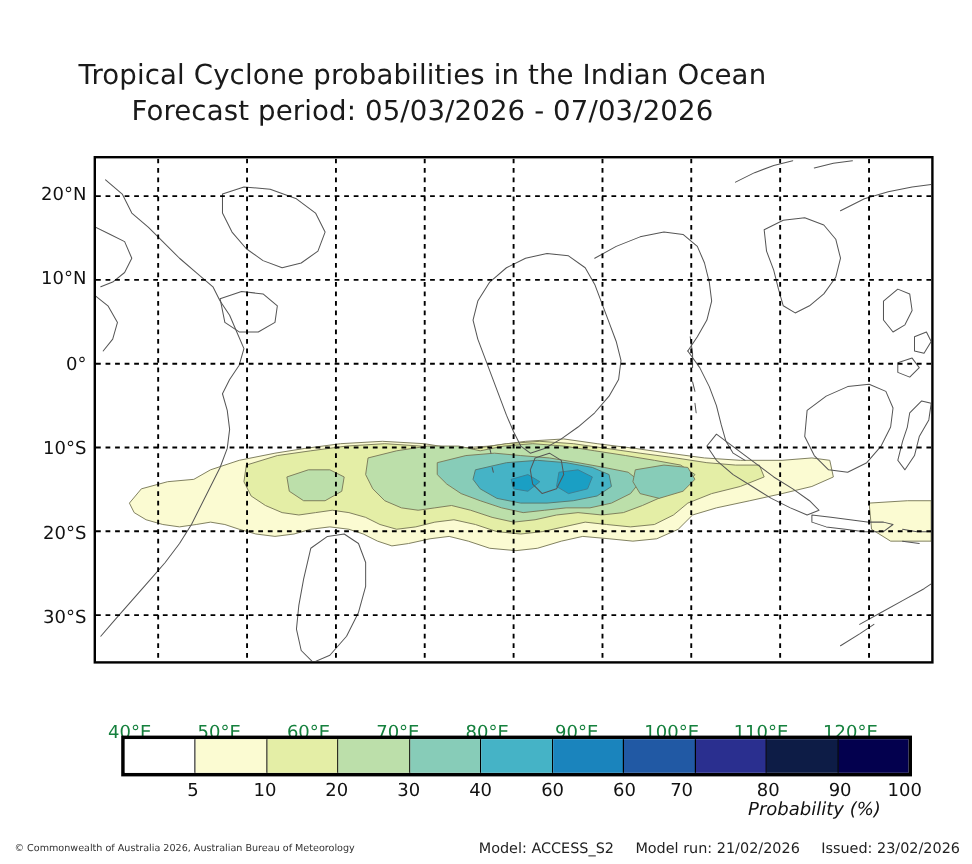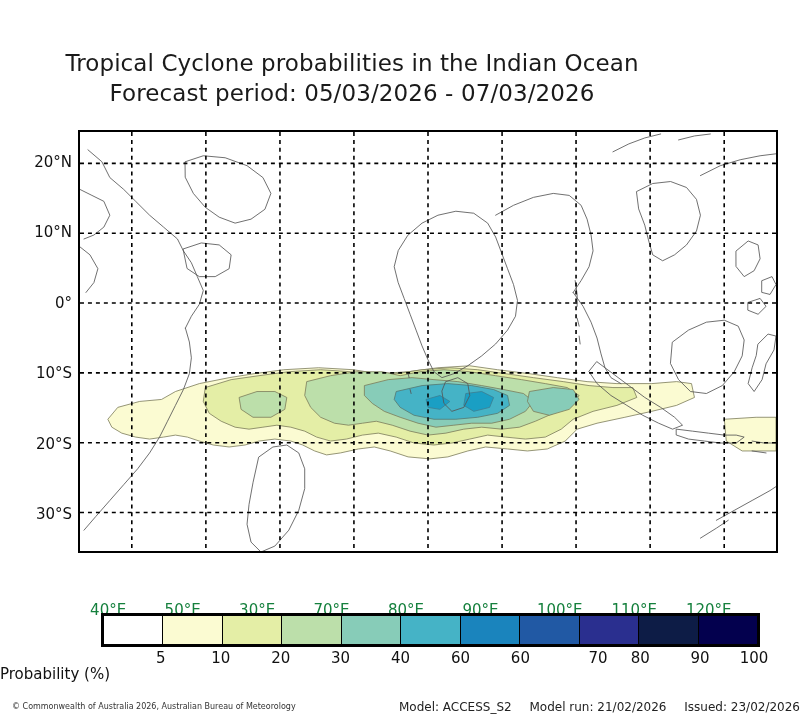--- a/index.html
+++ b/index.html
@@ -25,22 +25,22 @@
   #xlabels{position:absolute;left:78px;top:561px;width:700px;height:22px;}
 
   
   #cbar-wrap{position:absolute;left:101px;top:613px;width:659px;height:34px;
              border:3px solid #000;box-sizing:border-box;display:flex;}
   .cbar-seg{flex:1 1 0;height:100%;border-right:1px solid #000;box-sizing:border-box;}
   .cbar-seg:last-child{border-right:none;}
   #cbar-ticks{position:absolute;left:101px;top:649px;width:659px;height:20px;}
   .cbtick{position:absolute;top:0;width:60px;margin-left:-30px;text-align:center;
           font-size:15px;color:#111;}
-  #cbar-title{position:absolute;left:0;top:665px;width:734px;text-align:left;
-              font-size:15px;color:#111;}
+  #cbar-title{position:absolute;left:0;top:665px;width:734px;text-align:right;
+              font-size:15px;color:#111;font-style:italic;}
 
   
   #footer-left{position:absolute;left:12px;top:702px;font-size:8px;color:#333;text-align:right;}
   #footer-right{position:absolute;right:10px;top:700px;font-size:12px;color:#222;
                 white-space:nowrap;}
   #footer-right span{margin-left:14px;}
   #footer-right span:first-child{margin-left:0;}
 </style>
 </head>
 <body>
@@ -195,21 +195,21 @@
   <div class="ytick" style="top:102.2px">10°N</div>
   <div class="ytick" style="top:172.7px">0°</div>
   <div class="ytick" style="top:243.2px">10°S</div>
   <div class="ytick" style="top:313.7px">20°S</div>
   <div class="ytick" style="top:384.2px">30°S</div>
 </div>
 
 <div id="xlabels">
   <div class="xtick" style="left:52.1px">40°E</div>
   <div class="xtick" style="left:126.6px">50°E</div>
-  <div class="xtick" style="left:201.1px">30°E</div>
+  <div class="xtick" style="left:201.1px">60°E</div>
   <div class="xtick" style="left:275.5px">70°E</div>
   <div class="xtick" style="left:350.0px">80°E</div>
   <div class="xtick" style="left:424.5px">90°E</div>
   <div class="xtick" style="left:498.9px">100°E</div>
   <div class="xtick" style="left:573.4px">110°E</div>
   <div class="xtick" style="left:647.9px">120°E</div>
 </div>
 
 <div id="cbar-wrap">
   <div class="cbar-seg" style="background: rgb(255, 255, 255);"></div>
@@ -226,21 +226,21 @@
 </div>
 
 <div id="cbar-ticks">
   <div class="cbtick" style="left:59.9px">5</div>
   <div class="cbtick" style="left:119.8px">10</div>
   <div class="cbtick" style="left:179.7px">20</div>
   <div class="cbtick" style="left:239.6px">30</div>
   <div class="cbtick" style="left:299.5px">40</div>
   <div class="cbtick" style="left:359.5px">60</div>
   <div class="cbtick" style="left:419.4px">60</div>
-  <div class="cbtick" style="left:497px">70</div>
+  <div class="cbtick" style="left:467px">70</div>
   <div class="cbtick" style="left:539.2px">80</div>
   <div class="cbtick" style="left:599.1px">90</div>
   <div class="cbtick" style="left:653.0px">100</div>
 </div>
 
 <div id="cbar-title">Probability (%)</div>
 
 <div id="footer-left">© Commonwealth of Australia 2026, Australian Bureau of Meteorology</div>
 <div id="footer-right">
   <span>Model: ACCESS_S2</span>

